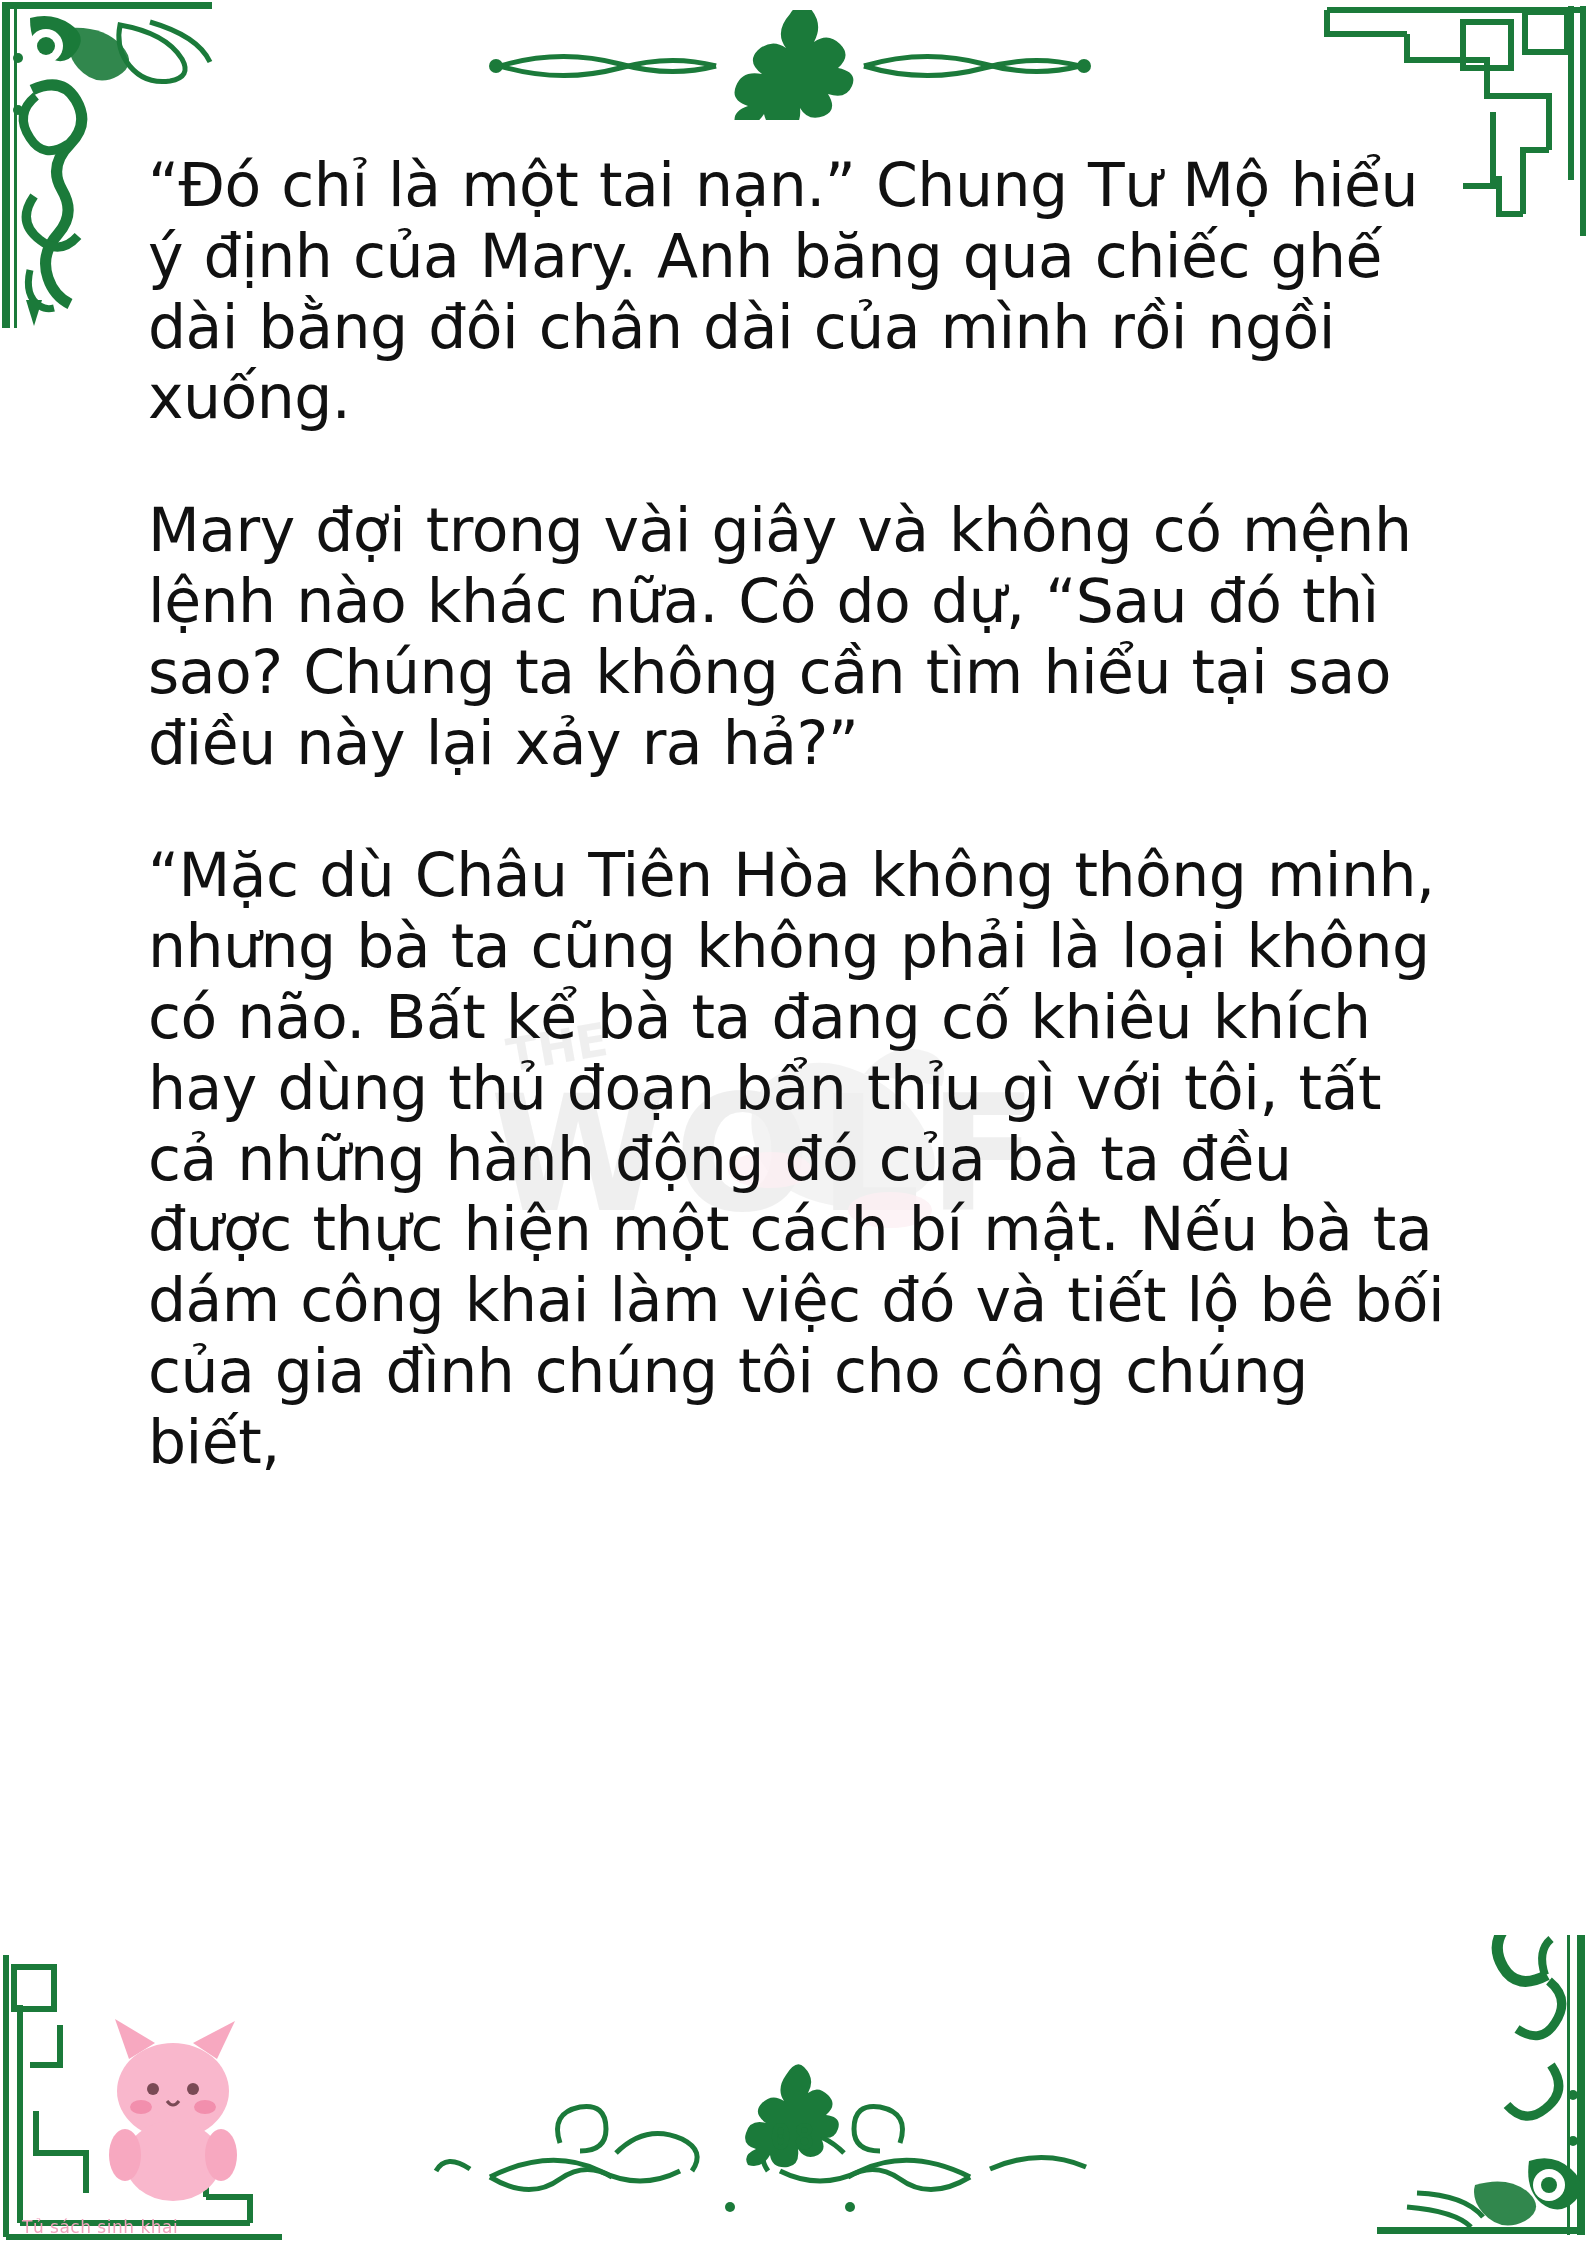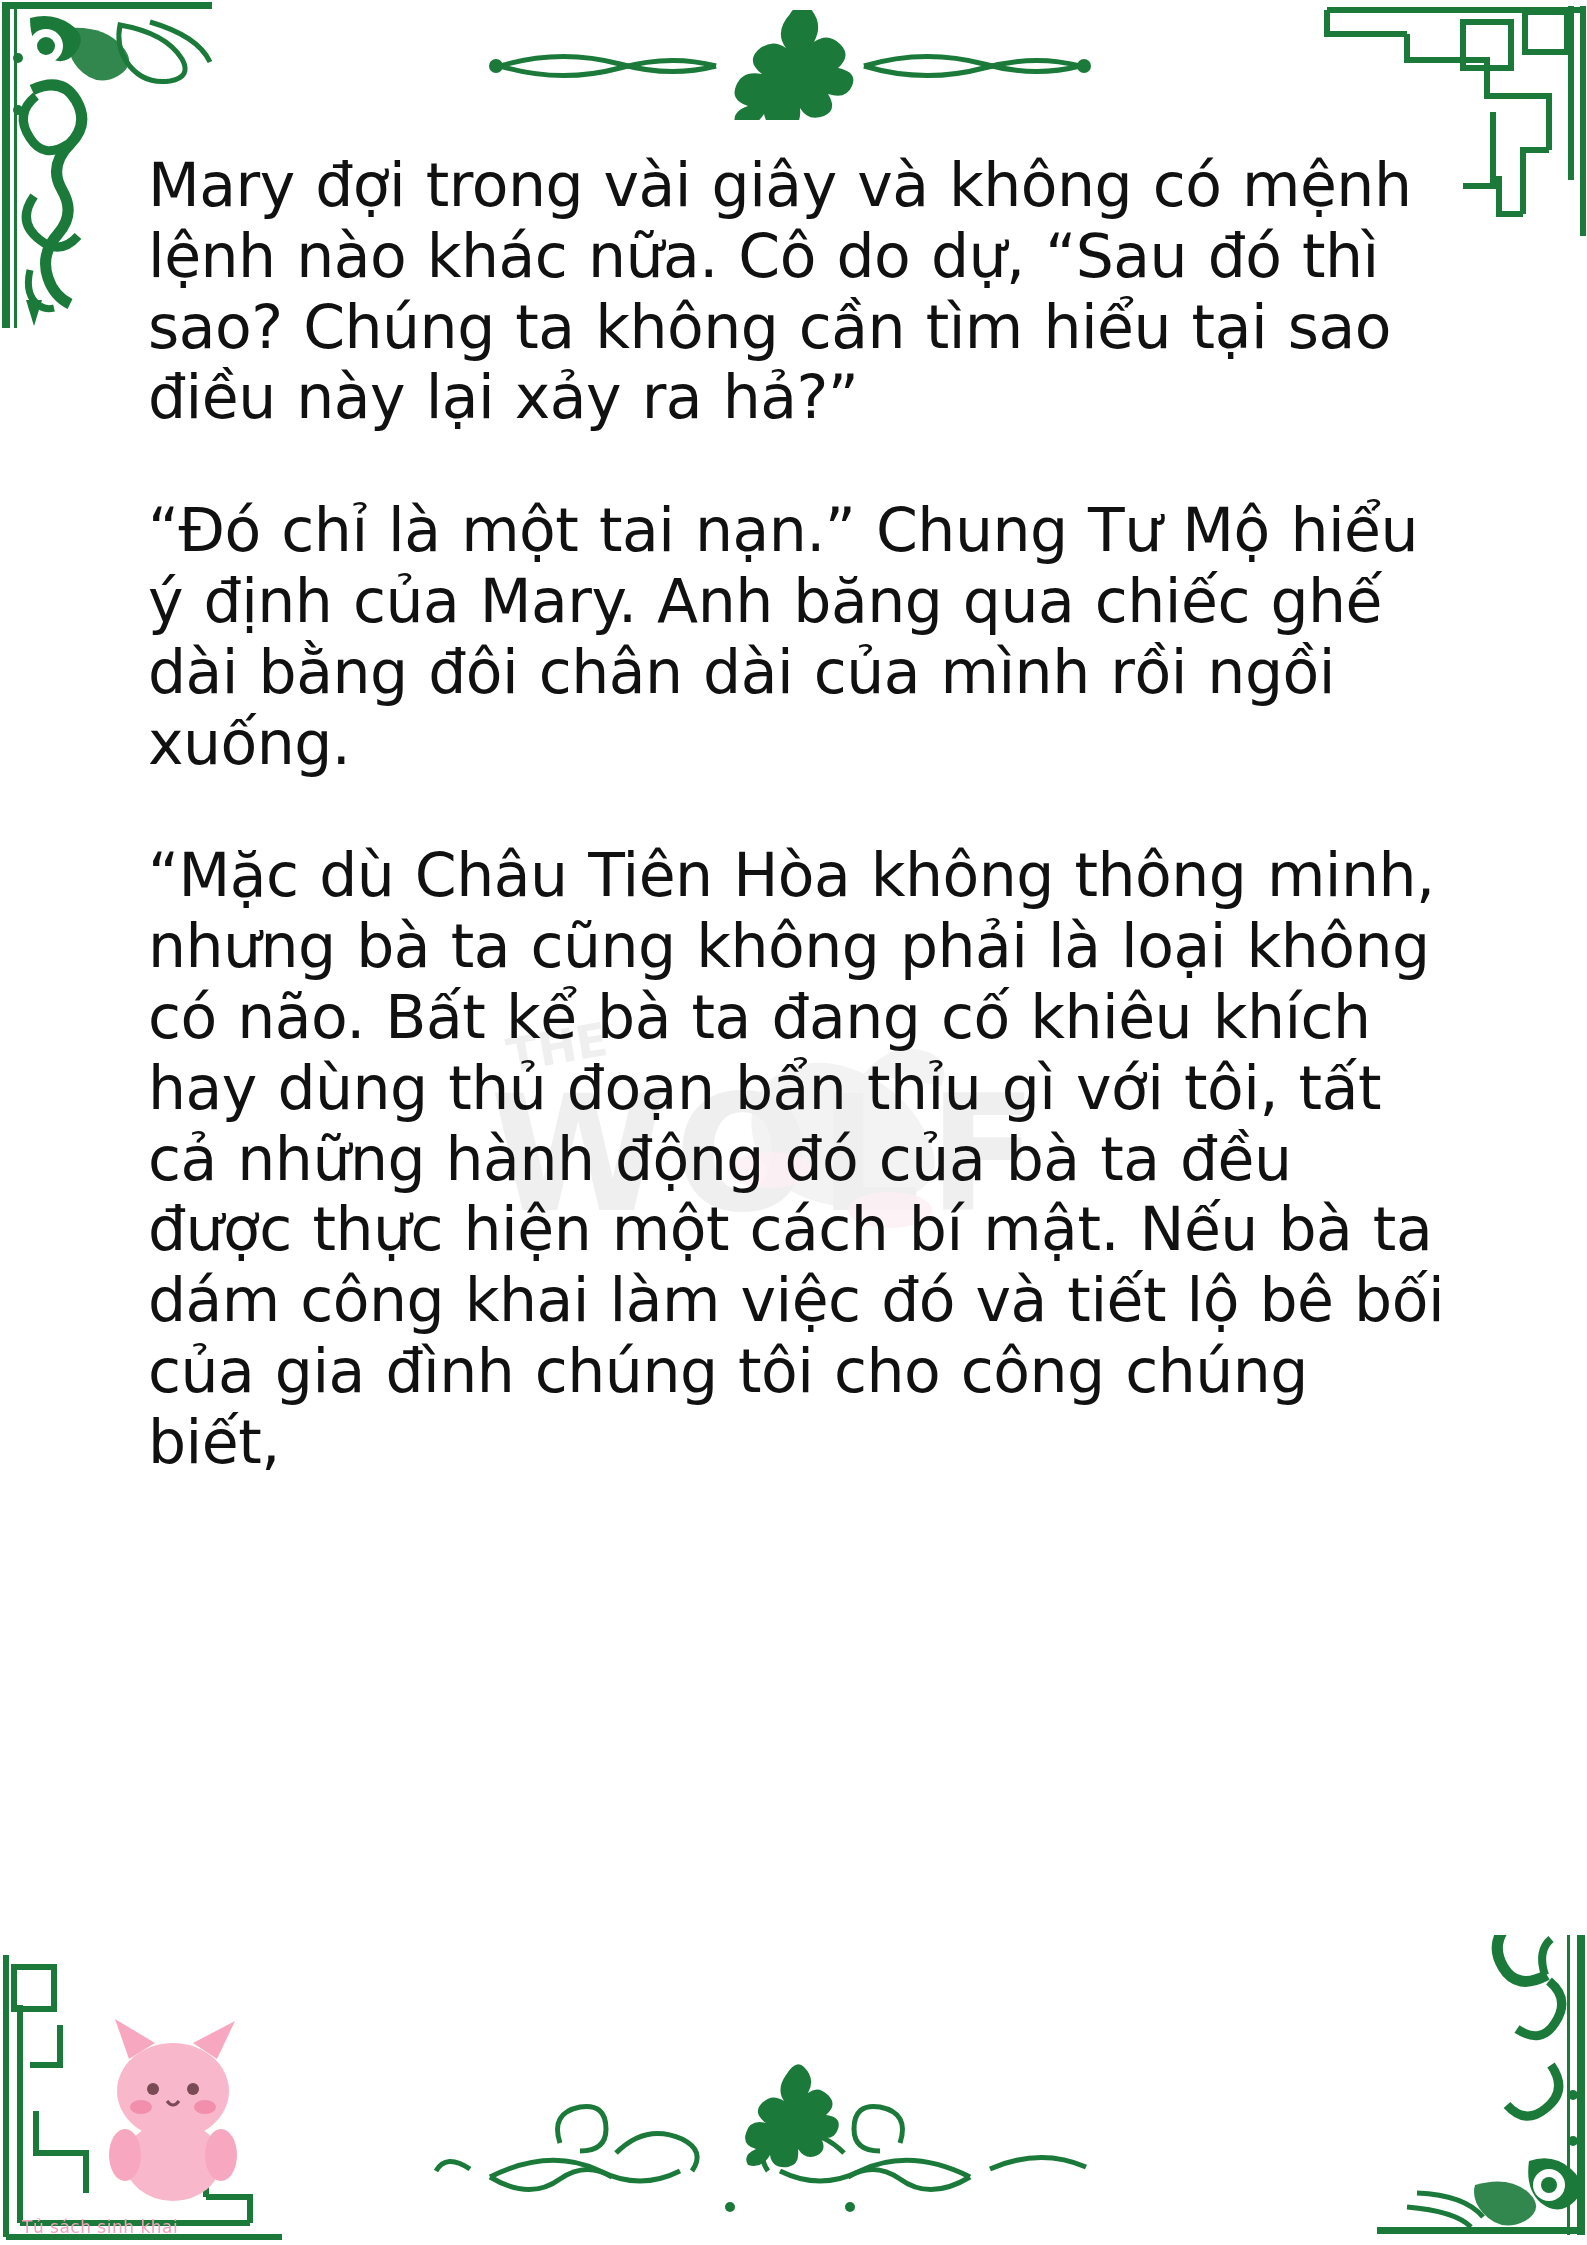--- a/index.html
+++ b/index.html
@@ -236,22 +236,22 @@
         <path d="M394 64 q28 -34 64 -22 q22 8 14 34" opacity="0.75"></path>
       </g>
       <g fill="#e88fa8" opacity="0.85">
         <ellipse cx="300" cy="160" rx="42" ry="18"></ellipse>
         <ellipse cx="420" cy="200" rx="42" ry="18"></ellipse>
       </g>
     </svg>
   </div>
 
   <div class="content">
+    <p class="para">“Đó chỉ là một tai nạn.” Chung Tư Mộ hiểu ý định của Mary. Anh băng qua chiếc ghế dài bằng đôi chân dài của mình rồi ngồi xuống.</p>
     <p class="para">Mary đợi trong vài giây và không có mệnh lệnh nào khác nữa. Cô do dự, “Sau đó thì sao? Chúng ta không cần tìm hiểu tại sao điều này lại xảy ra hả?”</p>
-    <p class="para">“Đó chỉ là một tai nạn.” Chung Tư Mộ hiểu ý định của Mary. Anh băng qua chiếc ghế dài bằng đôi chân dài của mình rồi ngồi xuống.</p>
     <p class="para">“Mặc dù Châu Tiên Hòa không thông minh, nhưng bà ta cũng không phải là loại không có não. Bất kể bà ta đang cố khiêu khích hay dùng thủ đoạn bẩn thỉu gì với tôi, tất cả những hành động đó của bà ta đều được thực hiện một cách bí mật. Nếu bà ta dám công khai làm việc đó và tiết lộ bê bối của gia đình chúng tôi cho công chúng biết,</p>
   </div>
 
   <div class="mascot">
     <svg viewBox="0 0 190 200" width="190" height="200" xmlns="http://www.w3.org/2000/svg">
       <g>
         <path d="M44 54 L30 14 L70 38 Z" fill="#f7a8c0"></path>
         <path d="M132 54 L150 16 L108 38 Z" fill="#f7a8c0"></path>
         <ellipse cx="88" cy="86" rx="56" ry="48" fill="#f9b7cc"></ellipse>
         <ellipse cx="88" cy="156" rx="48" ry="40" fill="#f9b7cc"></ellipse>

